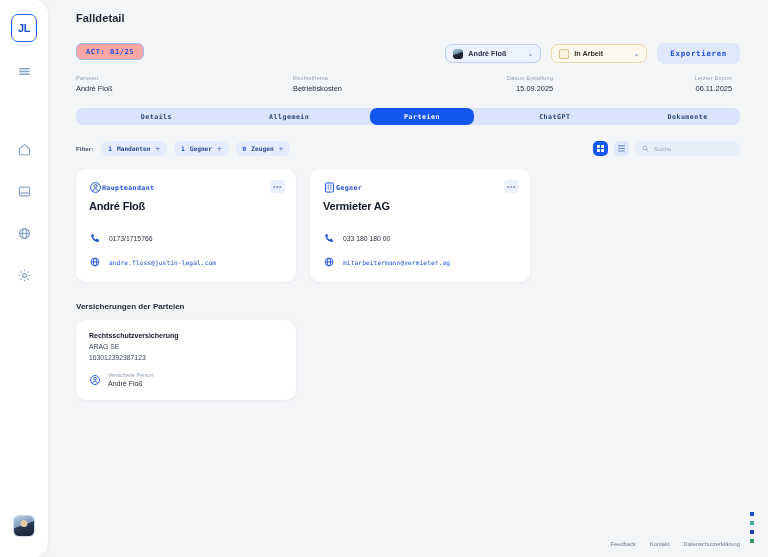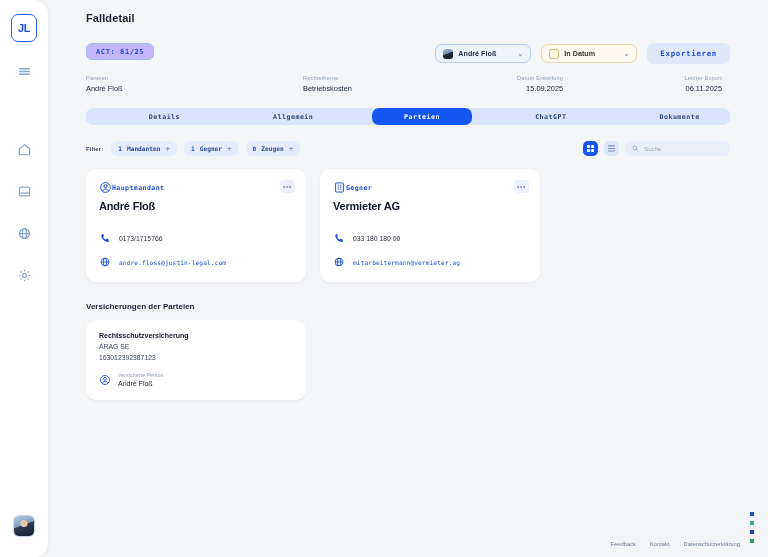--- a/index.html
+++ b/index.html
@@ -37,29 +37,29 @@
     width: 22px; height: 22px; border-radius: 6px; overflow: hidden;
     background: linear-gradient(160deg,#b9cfe4 0%,#7d9cc0 45%,#2d3d55 46%,#15202f 100%);
     border: 1px solid #cdd9e6;
   }
   .avatar-side::after {
     content:""; position:absolute; left:50%; top:22%; transform:translateX(-50%);
     width:7px; height:7px; border-radius:50%; background:#e8c9a8;
   }
 
   
-  #main { flex: 1; height: 100%; position: relative; padding: 0 38px; overflow: hidden; }
+  #main { flex: 1; height: 100%; position: relative; padding: 0 28px; overflow: hidden; }
 
   .page-title { font-size: 11px; font-weight: 700; color: #1d2433; margin-top: 12px; letter-spacing: .1px; }
 
   .header-row { display: flex; align-items: flex-start; justify-content: space-between; margin-top: 19px; }
 
   .act-badge {
     display: inline-flex; align-items: center; height: 17px; padding: 0 9px;
-    border: 1px solid #9dbdf0; border-radius: 6px; background: #c4b5fd;
+    border: 1px solid #9dbdf0; border-radius: 6px; background: #fca5a5;
     color: #1d4ed8; font-size: 7px; font-weight: 700; letter-spacing: .6px;
     font-family: "DejaVu Sans Mono", monospace;
   }
 
   .ctrl-row { display: flex; align-items: center; gap: 10px; }
   .pill {
     display: flex; align-items: center; height: 19px; border-radius: 7px;
     padding: 0 7px; font-size: 7.2px; font-weight: 600; gap: 5px;
     min-width: 96px; justify-content: flex-start;
   }
@@ -234,21 +234,21 @@
     <div class="act-badge">ACT: 81/25</div>
 
     <div class="ctrl-row">
       <div class="pill assignee">
         <span class="mini-avatar"></span>
         <span>André Floß</span>
         <span class="chev">⌄</span>
       </div>
       <div class="pill status">
         <span class="mini-doc"></span>
-        <span>In Datum</span>
+        <span>In Arbeit</span>
         <span class="chev">⌄</span>
       </div>
       <button class="export-btn">Exportieren</button>
     </div>
   </div>
 
   <div class="meta-band">
     <div class="meta m1">
       <div class="meta-label">Parteien</div>
       <div class="meta-value">André Floß</div>

